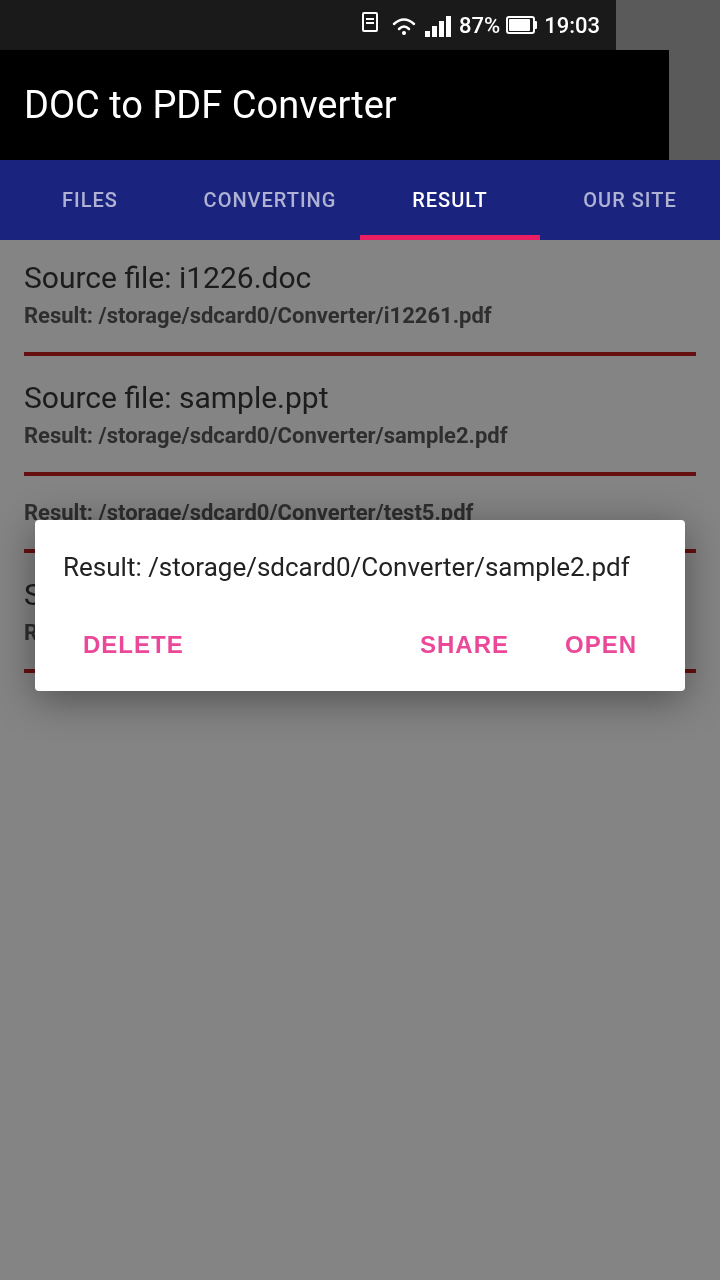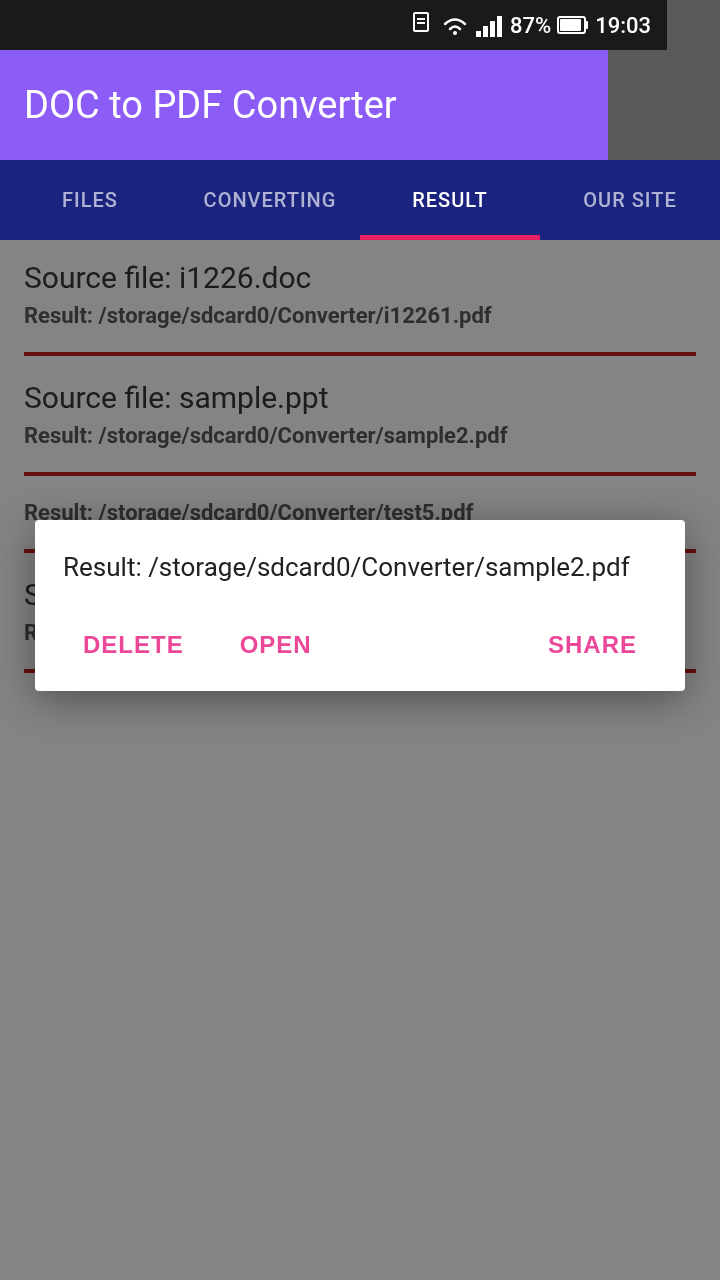--- a/index.html
+++ b/index.html
@@ -9,21 +9,21 @@
       width: 720px;
       height: 1280px;
       font-family: 'Roboto', Arial, sans-serif;
       background: #5a5a5a;
       overflow: hidden;
       position: relative;
     }
 
     
     .status-bar {
-      width: 667px;
+      width: 616px;
       height: 50px;
       background: #1a1a1a;
       display: flex;
       align-items: center;
       justify-content: flex-end;
       padding-right: 16px;
       gap: 8px;
     }
 
     .status-icons {
@@ -33,23 +33,23 @@
     }
 
     .status-text {
       color: white;
       font-size: 22px;
       font-weight: 500;
     }
 
     
     .app-bar {
-      width: 608px;
+      width: 669px;
       height: 110px;
-      background: #8b5cf6;
+      background: #000000;
       display: flex;
       align-items: center;
       padding: 0 24px;
     }
 
     .app-title {
       color: white;
       font-size: 38px;
       font-weight: 400;
     }
@@ -256,18 +256,18 @@
     <div class="source-label">Source file: TestWordDoc.doc</div>
     <div class="result-label">Result: /storage/sdcard0/Converter/TestWordDoc1.pdf</div>
   </div>
 
   <div class="overlay"></div>
 
   <div class="dialog">
     <div class="dialog-content">Result: /storage/sdcard0/Converter/sample2.pdf</div>
     <div class="dialog-actions">
       <button class="dialog-btn delete">DELETE</button>
+      <button class="dialog-btn share">SHARE</button>
       <button class="dialog-btn open">OPEN</button>
-      <button class="dialog-btn share">SHARE</button>
     </div>
   </div>
 
 </div>
 
 </body></html>

